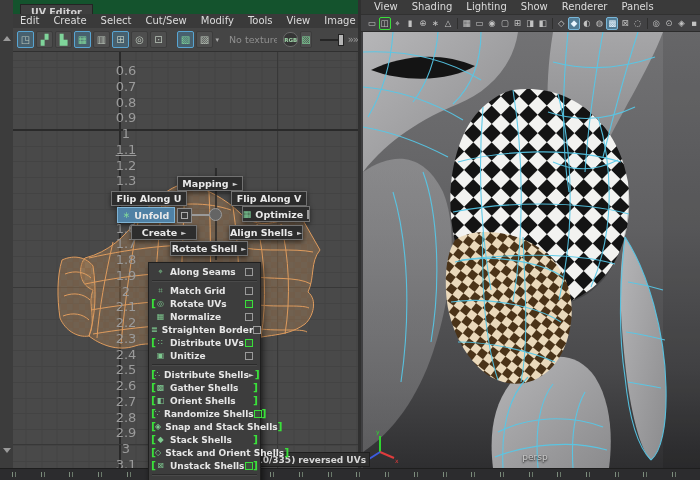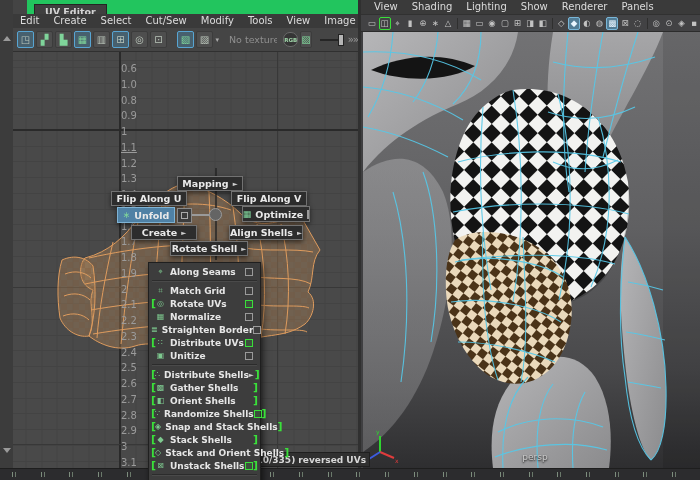--- a/index.html
+++ b/index.html
@@ -7,21 +7,21 @@
         font-family:"DejaVu Sans",sans-serif;-webkit-font-smoothing:antialiased;cursor:default;}
   .abs{position:absolute;}
 
   
   #left-strip{left:0;top:0;width:13px;height:468px;background:#3c3c3c;border-right:1px solid #2e2e2e;}
   .strip-arrow-up{left:3px;top:36px;width:0;height:0;border-left:4px solid transparent;border-right:4px solid transparent;border-bottom:5px solid #9a9a9a;}
   .strip-arrow-down{left:3px;top:448px;width:0;height:0;border-left:4px solid transparent;border-right:4px solid transparent;border-top:5px solid #9a9a9a;}
 
   
   #uv-panel{left:13px;top:0;width:345px;height:468px;background:#444;}
-  #uv-tabbar{left:14px;top:0;width:100%;height:20px;background:#22c55e;}
+  #uv-tabbar{left:0;top:0;width:100%;height:20px;background:#14532d;}
   #uv-tab{display:inline-block;margin-left:7px;padding:0 10px;height:14px;line-height:14px;
           background:#3f3f3f;color:#d4d4d4;font-size:9.5px;font-weight:bold;border:1px solid #242424;border-bottom:none;box-sizing:border-box;}
   #uv-menubar{left:0;top:14px;width:100%;height:14px;background:#3a3a3a;border-bottom:1px solid #313131;display:flex;align-items:center;}
   .menu-item{padding:0 7px;font-size:10px;color:#dcdcdc;line-height:14px;white-space:nowrap;}
   #uv-toolbar{left:0;top:28px;width:100%;height:24px;background:#454545;border-bottom:1px solid #303030;
               display:flex;align-items:center;padding-left:4px;box-sizing:border-box;gap:2px;}
   .icon-btn{width:17px;height:17px;display:flex;align-items:center;justify-content:center;
             font-size:10px;color:#b9c4b9;background:#4e4e4e;border:1px solid #3c3c3c;border-radius:2px;box-sizing:border-box;position:relative;}
   .icon-btn.hl{border:1px solid #58a5d3;background:#47606e;}
   .icon-btn.green{color:#7fd49a;}
@@ -35,21 +35,21 @@
   #dim-slider .handle{position:absolute;left:18px;top:1px;width:6px;height:12px;background:#b5b5b5;border:1px solid #222;box-sizing:border-box;}
   #tb-chevrons{margin-left:5px;color:#9a9a9a;font-size:10px;letter-spacing:-1px;}
 
   
   #uv-grid{left:0;top:52px;width:345px;height:416px;background-color:#494949;
     background-image:repeating-linear-gradient(to right,#434343 0 1px,transparent 1px 15.75px),
                      repeating-linear-gradient(to bottom,#434343 0 1px,transparent 1px 15.75px);
     background-position:12.5px 15px;overflow:hidden;}
   .gridline{position:absolute;background:#2a2a2a;}
   .gridline.minor2{background:#383838;}
-  .axis-label{position:absolute;left:108px;width:24px;font-size:10px;color:#9b9b9b;text-align:left;}
+  .axis-label{position:absolute;left:101px;width:24px;font-size:13px;color:#9b9b9b;text-align:center;}
 
   
   #uv-status{left:142px;top:452px;width:215px;height:15px;background:#303030;border:1px solid #1f1f1f;
              box-sizing:border-box;display:flex;align-items:center;justify-content:space-between;
              font-size:9px;font-weight:bold;color:#d8d8d8;padding:0 3px;z-index:5;}
 
   
   .mk-btn{position:absolute;background:#2d2d2d;border:1px solid #727272;color:#e9e9e9;
           font-size:9.5px;font-weight:bold;display:flex;align-items:center;justify-content:center;gap:4px;
           box-shadow:0 2px 5px rgba(0,0,0,.55);z-index:6;box-sizing:border-box;}
@@ -174,21 +174,21 @@
           <path d="M72,232 C120,222 180,216 236,224 C258,228 284,224 298,232"></path>
           <path d="M78,258 C124,250 184,244 238,252 C262,256 288,252 296,256"></path>
           <path d="M80,282 C128,274 188,268 240,276 C264,280 288,276 294,280"></path>
           <path d="M138,158 C165,150 195,150 218,158"></path>
           <path d="M52,222 C62,218 72,220 78,226"></path>
           <path d="M51,244 C61,240 71,242 77,248"></path>
           <path d="M50,264 C60,260 70,262 76,268"></path>
         </g>
       </svg>
     <div class="axis-label" style="top: 11px;">0.6</div>
-        <div class="axis-label" style="top: 26.75px;">1.0</div>
+        <div class="axis-label" style="top: 26.75px;">0.7</div>
         <div class="axis-label" style="top: 42.5px;">0.8</div>
         <div class="axis-label" style="top: 58.25px;">0.9</div>
         <div class="axis-label" style="top: 74px;">1</div>
         <div class="axis-label" style="top: 89.75px; text-decoration: underline;">1.1</div>
         <div class="axis-label" style="top: 105.5px;">1.2</div>
         <div class="axis-label" style="top: 121.25px;">1.3</div>
         <div class="axis-label" style="top: 137px;">1.4</div>
         <div class="axis-label" style="top: 152.75px;">1.5</div>
         <div class="axis-label" style="top: 168.5px;">1.6</div>
         <div class="axis-label" style="top: 184.25px;">1.7</div>

